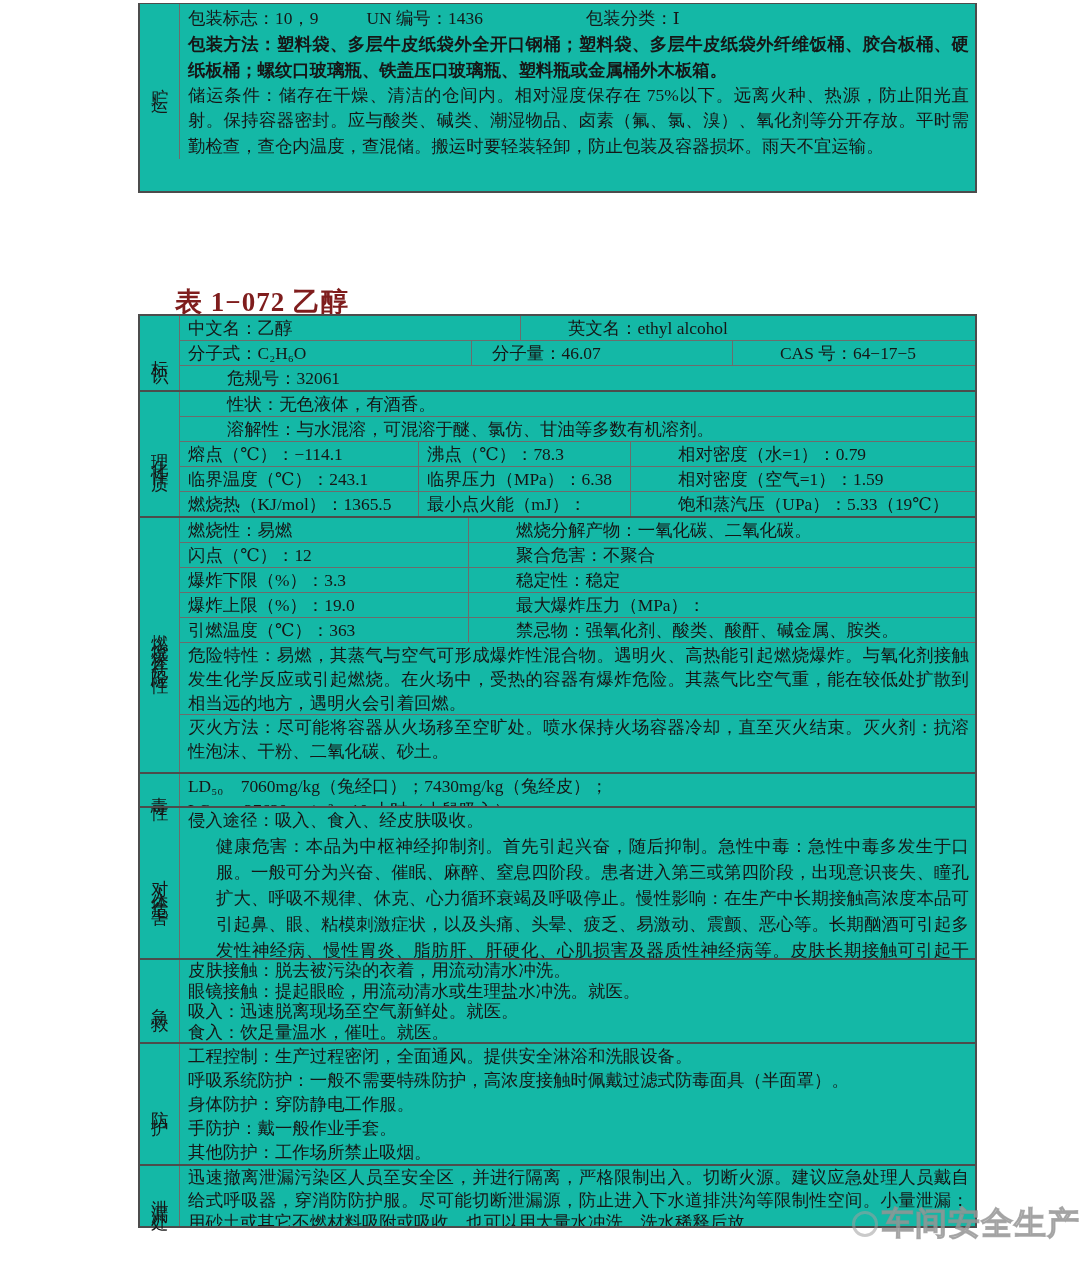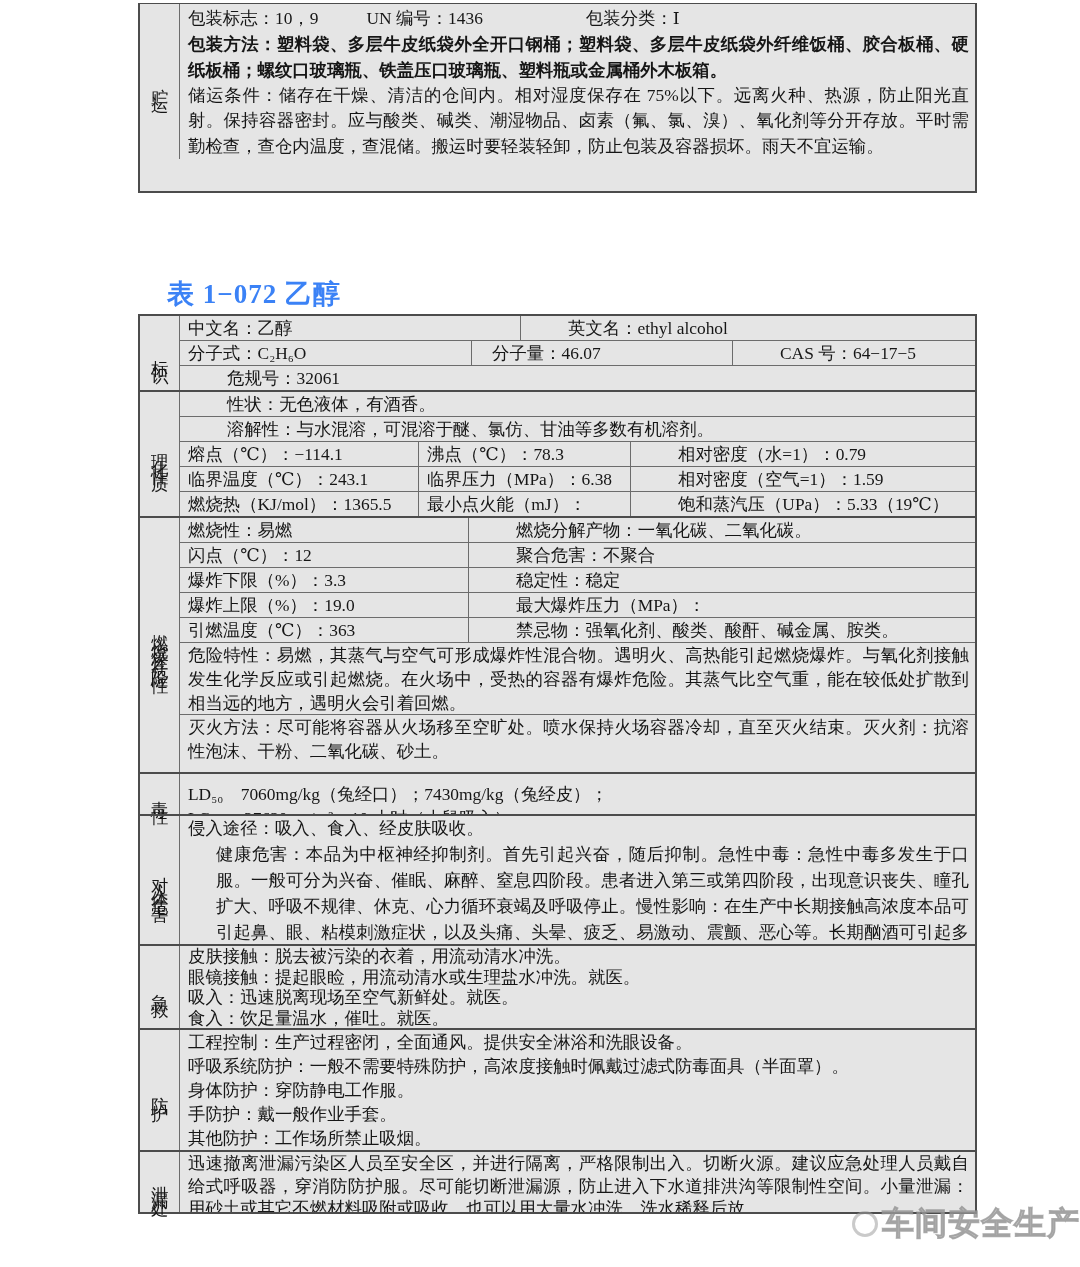--- a/index.html
+++ b/index.html
@@ -3,21 +3,21 @@
 <meta charset="utf-8">
 <style>
   html,body { margin:0; padding:0; background:#ffffff; }
   .doc {
     position:relative; width:1080px; height:1267px; background:#ffffff;
     font-family:"Liberation Serif","DejaVu Serif",serif;
     color:#161616; font-size:17.4px; overflow:hidden;
   }
   .tbl {
     position:absolute; left:138px; box-sizing:border-box;
-    border:2px solid #4c4c4c; background:#e5e5e5;
+    border:2px solid #4c4c4c; background:#14b8a6;
     display:flex; flex-direction:column;
   }
   .top-tbl { top:3px; width:839px; height:190px; border-top-width:1px; }
   .main-tbl { top:314px; width:839px; }
   .sec { display:flex; align-items:stretch; }
   .sec + .sec { border-top:2px solid #4c4c4c; }
   .sec-label {
     flex:0 0 39px; width:39px; border-right:1px solid #6c6c6c;
     display:flex; align-items:center; justify-content:center;
   }
@@ -41,36 +41,36 @@
   .w238 { flex:0 0 238px;text-align:right; }
   .w212 { flex:0 0 212px; }
   .w288 { flex:0 0 288px; }
   .para {
     box-sizing:border-box; padding:0 6px 0 8px; overflow:hidden;
     text-align:justify; text-justify:inter-ideograph;
   }
   .block { box-sizing:border-box; padding:0 6px 0 8px; overflow:hidden; }
   .hz { height:72px; line-height:24px; }
   .fight { height:58px; line-height:24px; }
-  .tox { height:32px; line-height:24px;margin-top:8px; }
-  .health { height:128px; }
+  .tox { height:32px; line-height:24px; }
+  .health { height:150px; }
   .health .routes { line-height:25px; }
   .health .hazards { line-height:26px; text-align:justify;margin-left:28px; }
   .aid { height:82px; line-height:20.5px; }
   .prot { height:120px; line-height:24px; }
   .leak { height:60px; line-height:22.5px; text-align:justify; }
   .pack-line { height:27px; display:flex; align-items:center; padding:0 6px 0 8px; white-space:nowrap; overflow:hidden; }
   .pack-line .g1 { margin-left:48px; }
   .pack-line .g2 { margin-left:103px; }
   .p2 { height:52px; line-height:26px;font-weight:bold; }
   .p3 { line-height:25.4px; flex:1 1 auto; }
   .title {
-    position:absolute; left:163px; top:272px; margin:4px;
+    position:absolute; left:163px; top:272px; margin:12px;
     font-size:27px; font-weight:bold; letter-spacing:1px;
-    font-family:"Liberation Serif","DejaVu Serif",serif; color:#3b82f6;
+    font-family:"Liberation Serif","DejaVu Serif",serif; color:#7f1d1d;
   }
   .watermark {
     position:absolute; left:852px; top:1201px; width:228px; height:46px;
     display:flex; align-items:center; pointer-events:none;
     font-family:"Liberation Sans","DejaVu Sans",sans-serif;
   }
   .wm-ring {
     display:inline-block; width:26px; height:26px; border-radius:50%;
     border:3px solid rgba(158,158,158,0.55); box-sizing:border-box; margin-right:4px;
   }

